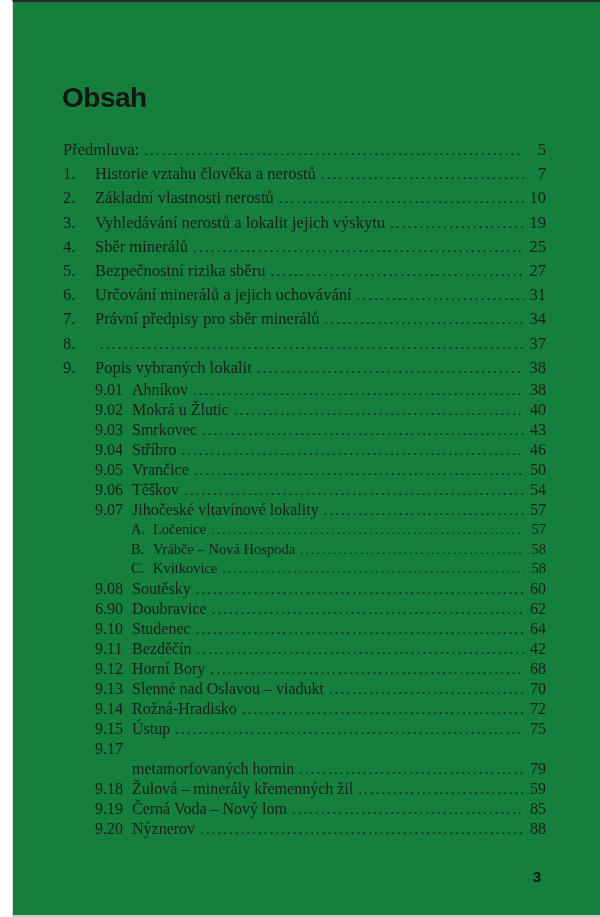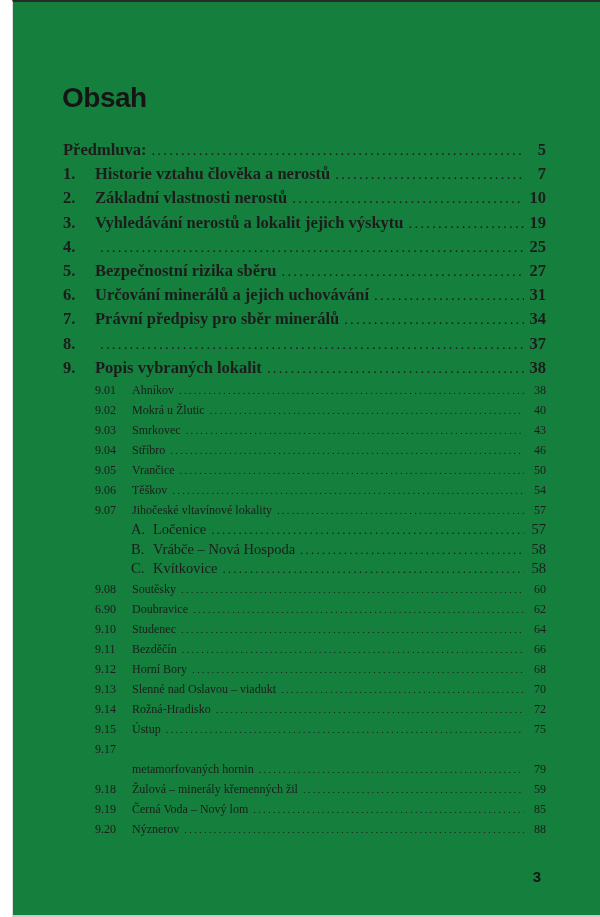--- a/index.html
+++ b/index.html
@@ -32,22 +32,22 @@
   .toc {
     position: absolute;
     left: 50px;
     top: 136px;
     width: 483px;
   }
   .toc-row {
     display: flex;
     align-items: baseline;
   }
-  .toc-row.main   { font-size: 16.5px; font-weight: 700; line-height: 24.2px; }
-  .toc-row.sub    { font-size: 12px;   font-weight: 400; line-height: 20px;  padding-left: 32px; }
+  .toc-row.main   { font-size: 16.5px; font-weight: 400; line-height: 24.2px; }
+  .toc-row.sub    { font-size: 16px;   font-weight: 400; line-height: 20px;  padding-left: 32px; }
   .toc-row.subsub { font-size: 14.5px; font-weight: 400; line-height: 19.5px; padding-left: 68px; }
   .num { flex-shrink: 0; }
   .main .num   { width: 32px; }
   .sub .num    { width: 37px; }
   .subsub .num { width: 22px; }
   .nonum .num  { width: 0; }
   .label { white-space: nowrap; }
   .leader {
     flex: 1 1 auto;
     overflow: hidden;
@@ -102,20 +102,21 @@
     <span class="pg">10</span>
   </div>
       <div class="toc-row main">
     <span class="num">3.</span>
     <span class="label">Vyhledávání nerostů a lokalit jejich výskytu</span>
     <span class="leader"></span>
     <span class="pg">19</span>
   </div>
       <div class="toc-row main">
     <span class="num">4.</span>
+    <span class="label">Sběr minerálů</span>
     <span class="leader"></span>
     <span class="pg">25</span>
   </div>
       <div class="toc-row main">
     <span class="num">5.</span>
     <span class="label">Bezpečnostní rizika sběru</span>
     <span class="leader"></span>
     <span class="pg">27</span>
   </div>
       <div class="toc-row main">
@@ -216,21 +217,21 @@
       <div class="toc-row sub">
     <span class="num">9.10</span>
     <span class="label">Studenec</span>
     <span class="leader"></span>
     <span class="pg">64</span>
   </div>
       <div class="toc-row sub">
     <span class="num">9.11</span>
     <span class="label">Bezděčín</span>
     <span class="leader"></span>
-    <span class="pg">66</span>
+    <span class="pg">42</span>
   </div>
       <div class="toc-row sub">
     <span class="num">9.12</span>
     <span class="label">Horní Bory</span>
     <span class="leader"></span>
     <span class="pg">68</span>
   </div>
       <div class="toc-row sub">
     <span class="num">9.13</span>
     <span class="label">Slenné nad Oslavou – viadukt</span>

